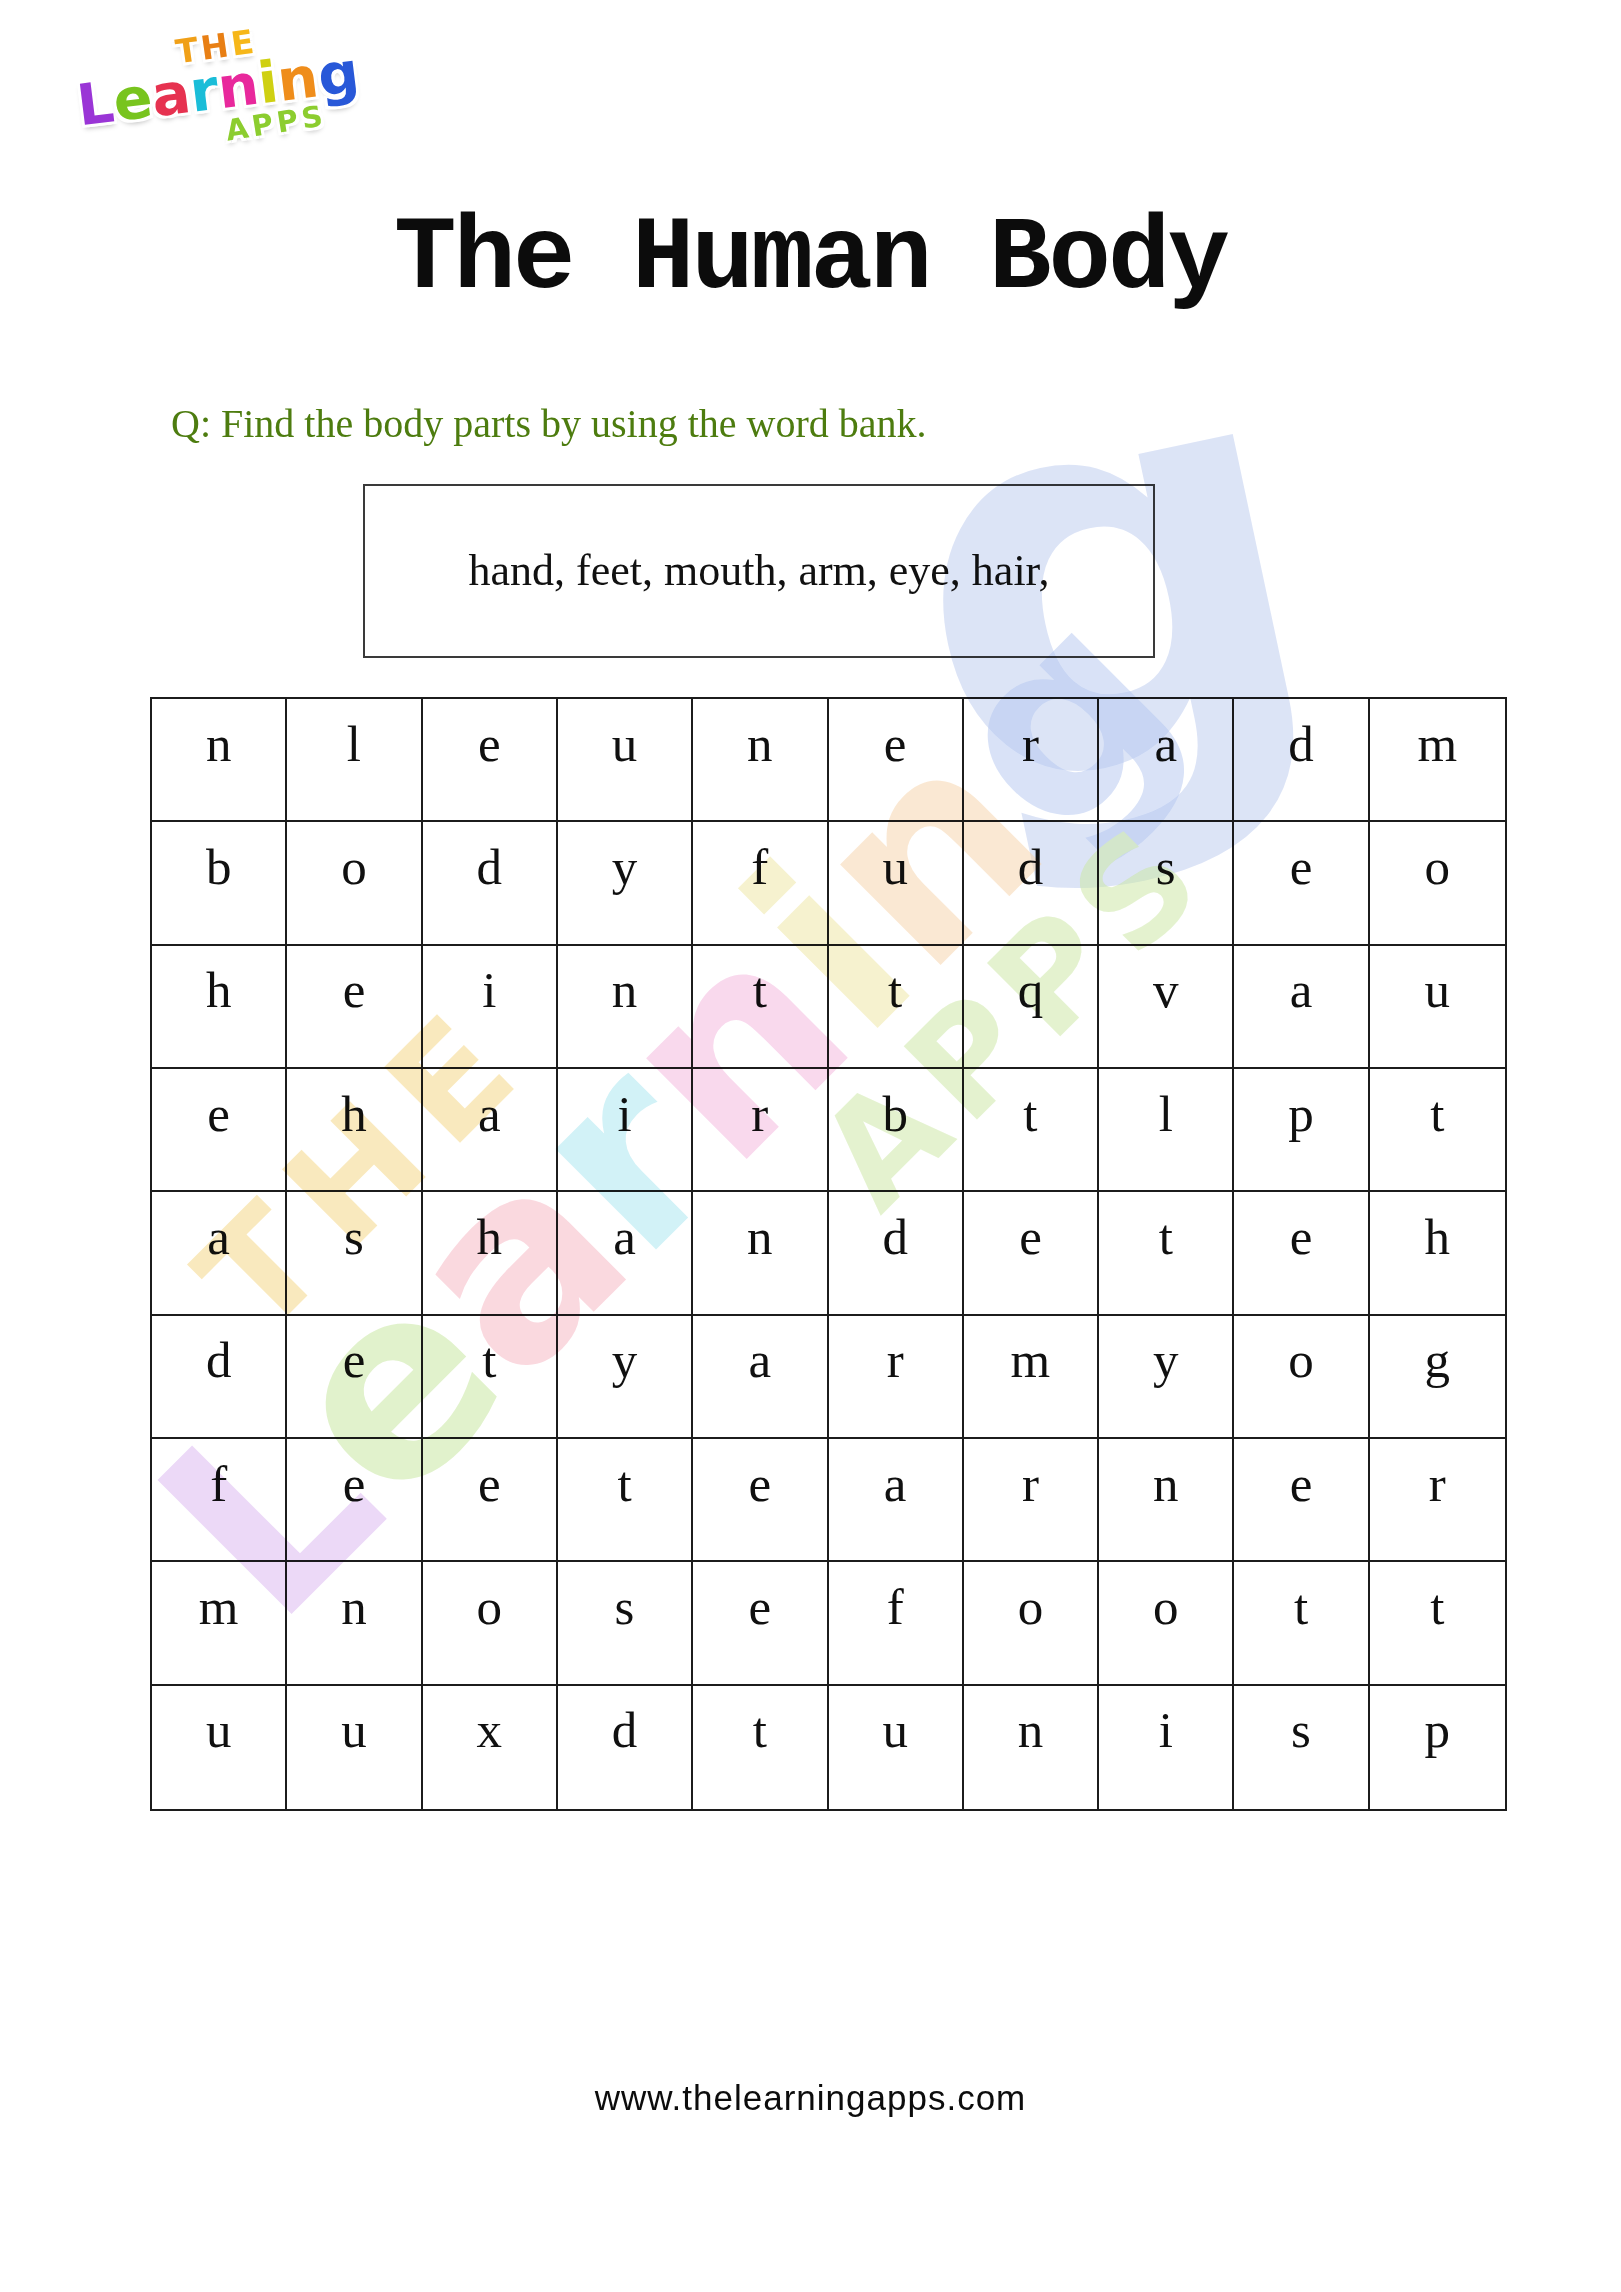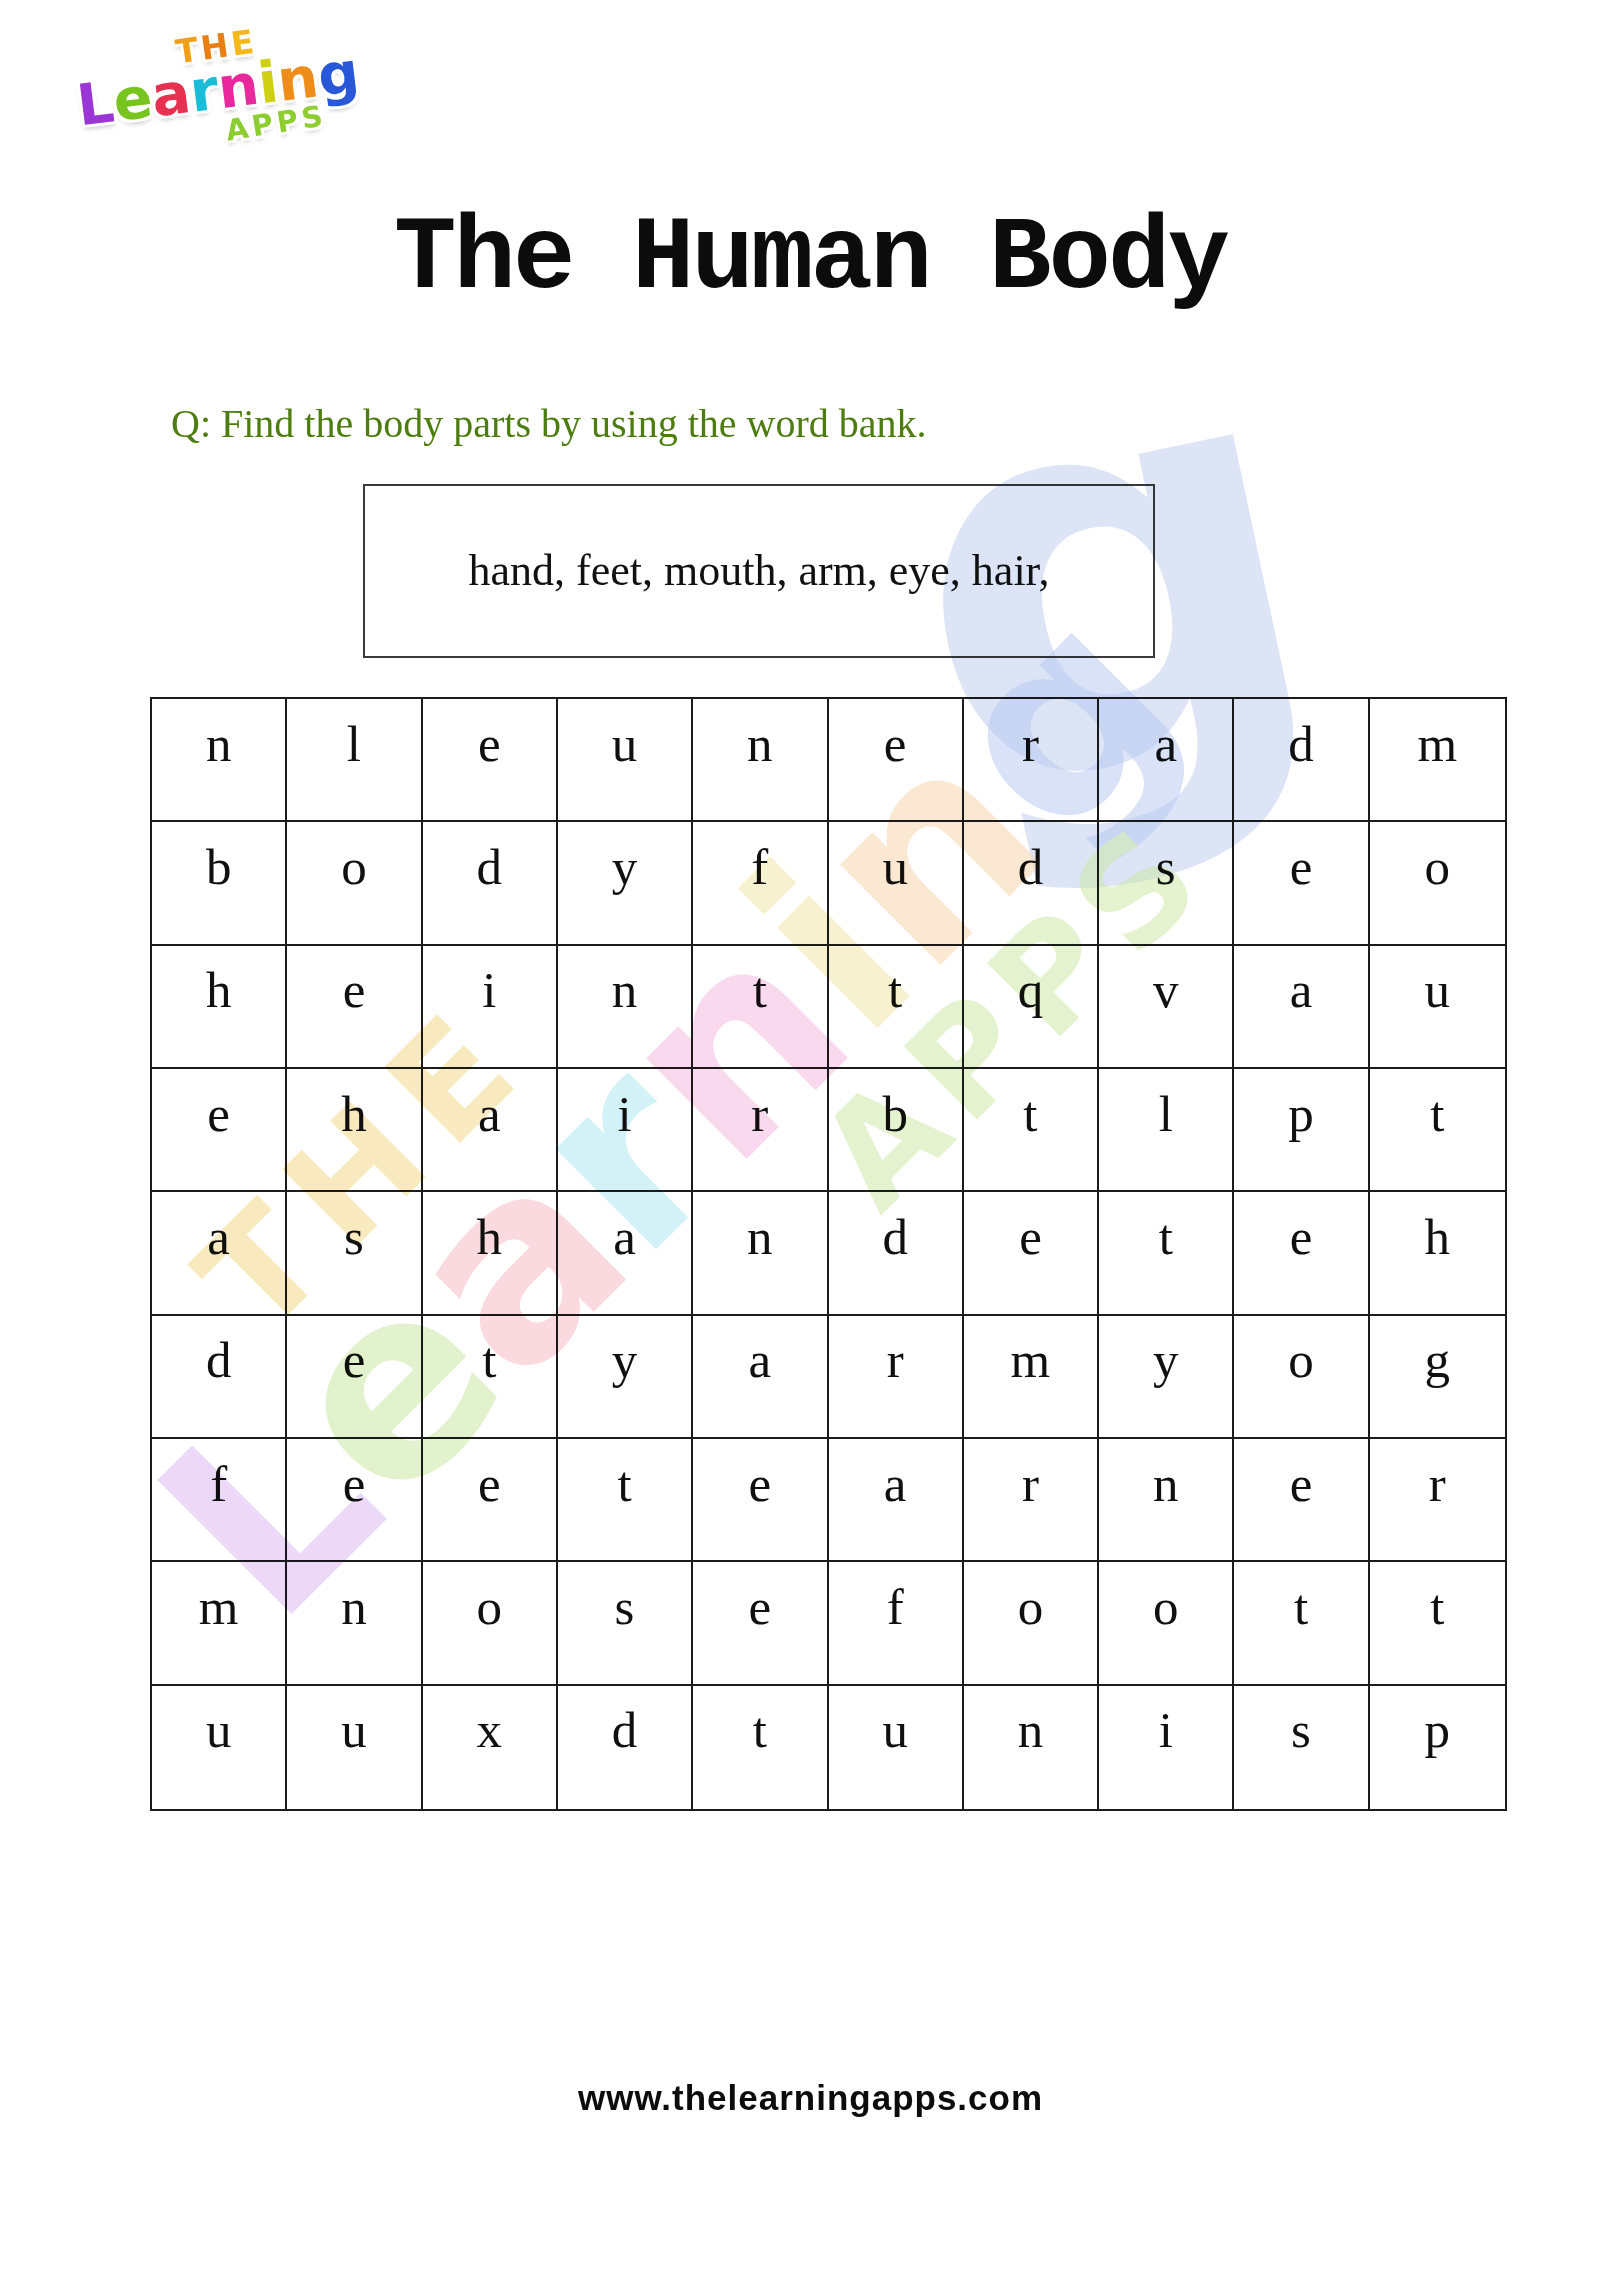--- a/index.html
+++ b/index.html
@@ -34,21 +34,21 @@
   .watermark{position:absolute;inset:0;pointer-events:none;mix-blend-mode:multiply;}
   .wm-g{position:absolute;left:912px;top:353px;font:bold 549px "DejaVu Sans",sans-serif;
     color:#bac9ee;opacity:.5;transform:rotate(-12deg);line-height:.8;}
   .wm-logo{position:absolute;left:-78px;top:863px;width:1490px;transform:rotate(-45deg);
     opacity:.5;text-align:center;}
   .wm-the{font:bold 147px "DejaVu Sans",sans-serif;color:#f4d47e;letter-spacing:21.6px;margin-right:510px;line-height:1;}
   .wm-learning{font:bold 260px "DejaVu Sans",sans-serif;line-height:1;margin-top:-29px;}
   .wm-apps{font:bold 142px "DejaVu Sans",sans-serif;color:#c9e6a0;letter-spacing:13.7px;margin-left:627px;line-height:1;margin-top:-25.5px;}
   
   .footer{position:absolute;left:0;right:0;top:2078px;text-align:center;
-    font-family:"Liberation Sans",sans-serif;font-weight:bold;font-size:35px;letter-spacing:1px;color:#0c0c0c;}
+    font-family:"Liberation Sans",sans-serif;font-weight:normal;font-size:35px;letter-spacing:1px;color:#0c0c0c;}
 </style>
 </head>
 <body>
 
 <div class="logo">
   <div class="logo-line logo-the"><span style="color: rgb(240, 160, 24);">T</span><span style="color: rgb(232, 127, 20);">H</span><span style="color: rgb(246, 183, 25);">E</span></div>
   <div class="logo-line logo-learning"><span style="color: rgb(154, 53, 214);">L</span><span style="color: rgb(120, 196, 30);">e</span><span style="color: rgb(230, 50, 80);">a</span><span style="color: rgb(26, 189, 216);">r</span><span style="color: rgb(232, 40, 156);">n</span><span style="color: rgb(207, 208, 18);">i</span><span style="color: rgb(239, 141, 27);">n</span><span style="color: rgb(40, 88, 216);">g</span></div>
   <div class="logo-line logo-apps" style="color: rgb(140, 205, 47);">APPS</div>
 </div>
 

